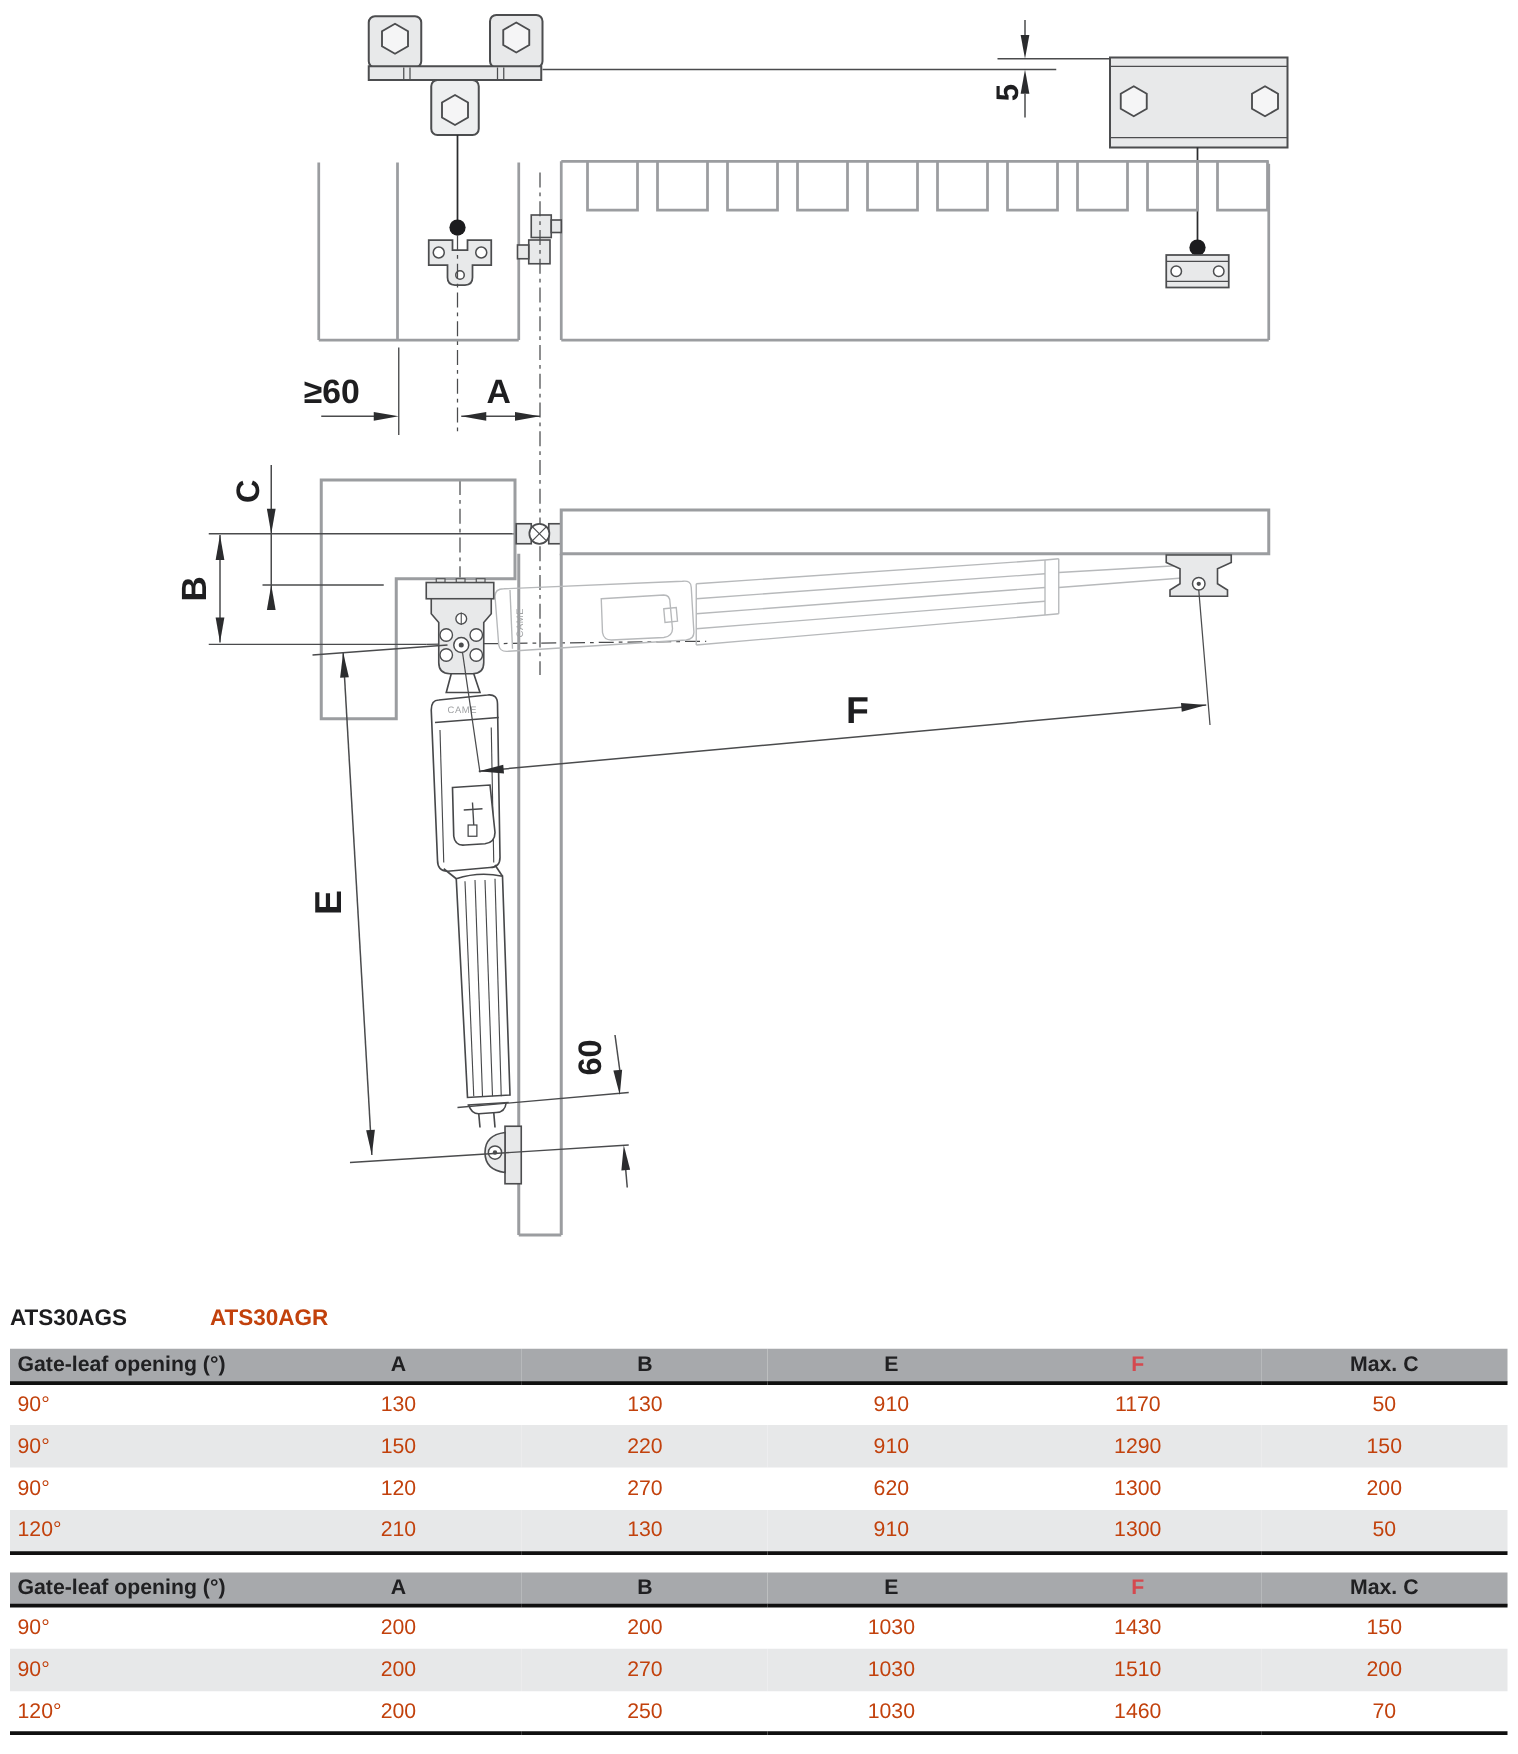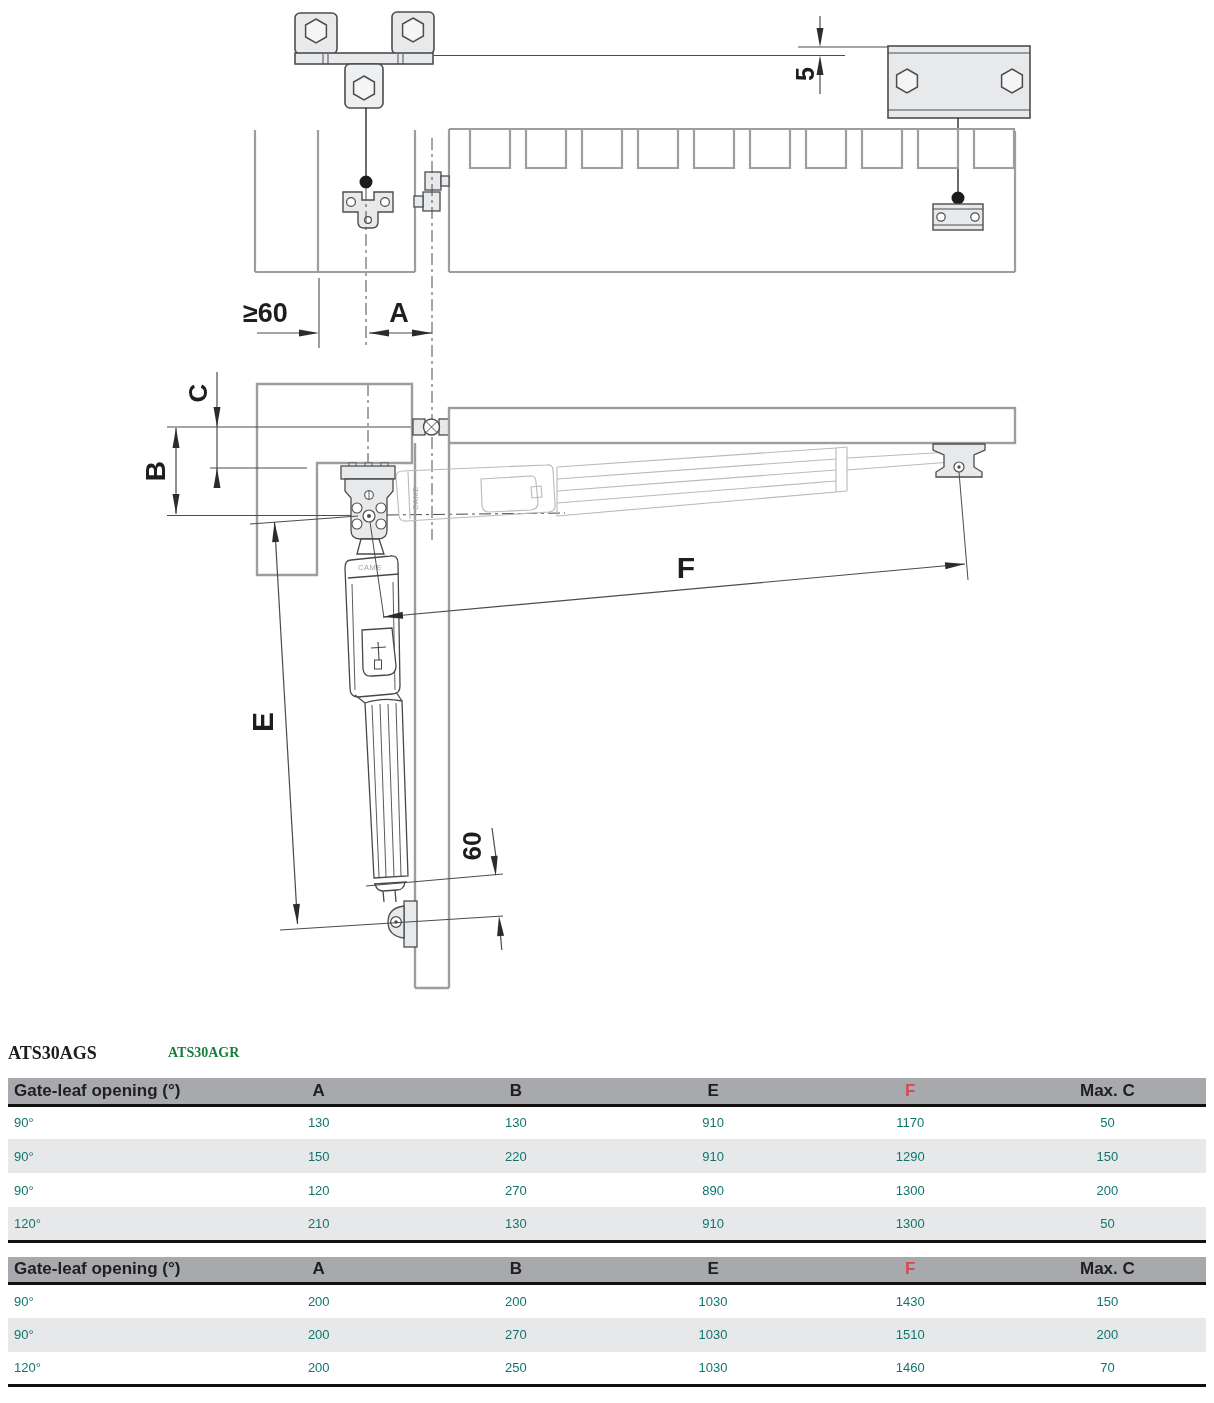--- a/index.html
+++ b/index.html
@@ -4,32 +4,32 @@
 <style>
   * { box-sizing: border-box; }
   html,body { margin:0; padding:0; background:#fff; }
   body { width:1214px; font-family:"Liberation Sans", sans-serif; }
   .page { width:1214px; height:1403px; position:relative; overflow:hidden; background:#fff; }
 
   svg text { font-family:"Liberation Sans", sans-serif; }
   .dim-label { font-weight:bold; fill:#1e1e20; }
   .tiny-brand { fill:#9fa1a3; font-size:7.5px; letter-spacing:0.5px; }
 
-  .model-titles { display:flex; margin:6px 0 0 8px; height:22px; align-items:center;font-family:Liberation Serif, serif; }
+  .model-titles { display:flex; margin:6px 0 0 8px; height:22px; align-items:center; }
   .model-titles .t1 { width:160px; font-size:18px; font-weight:bold; color:#1d1d1f; }
-  .model-titles .t2 { font-size:14px; font-weight:bold; color:#15803d; }
+  .model-titles .t2 { font-size:18px; font-weight:bold; color:#c2410c; }
 
   table.spec-table { width:1198px; margin:14px 0 0 8px; border-collapse:collapse; table-layout:fixed; border-bottom:3px solid #101010; }
   table.spec-table col.c0 { width:212px; }
   table.spec-table col.cn { width:197px; }
   table.spec-table thead tr { background:var(--header-bg,#a7a9ac); height:27px; }
   table.spec-table th { font-size:17px; font-weight:bold; color:#202022; text-align:center; padding:0; border-bottom:3px solid #101010; }
   table.spec-table th.first { text-align:left; padding-left:6px; }
   table.spec-table th.col-f { color:var(--accent-red,#d5494f); }
-  table.spec-table td { font-size:13px; color:#0f766e; text-align:center; height:34px; padding:0; }
+  table.spec-table td { font-size:17px; color:#c2410c; text-align:center; height:34px; padding:0; }
   table.spec-table td.first { text-align:left; padding-left:6px; }
   table.spec-table tbody tr:nth-child(even) { background:var(--row-alt-bg,#e7e8e9); }
 </style>
 </head>
 <body>
 
 <div class="page">
 
 <svg width="1214" height="1032" viewBox="0 0 1214 1032">
 
@@ -305,21 +305,21 @@
           <td>150</td>
           <td>220</td>
           <td>910</td>
           <td>1290</td>
           <td>150</td>
         </tr>
         <tr>
           <td class="first">90°</td>
           <td>120</td>
           <td>270</td>
-          <td>890</td>
+          <td>620</td>
           <td>1300</td>
           <td>200</td>
         </tr>
         <tr>
           <td class="first">120°</td>
           <td>210</td>
           <td>130</td>
           <td>910</td>
           <td>1300</td>
           <td>50</td>

